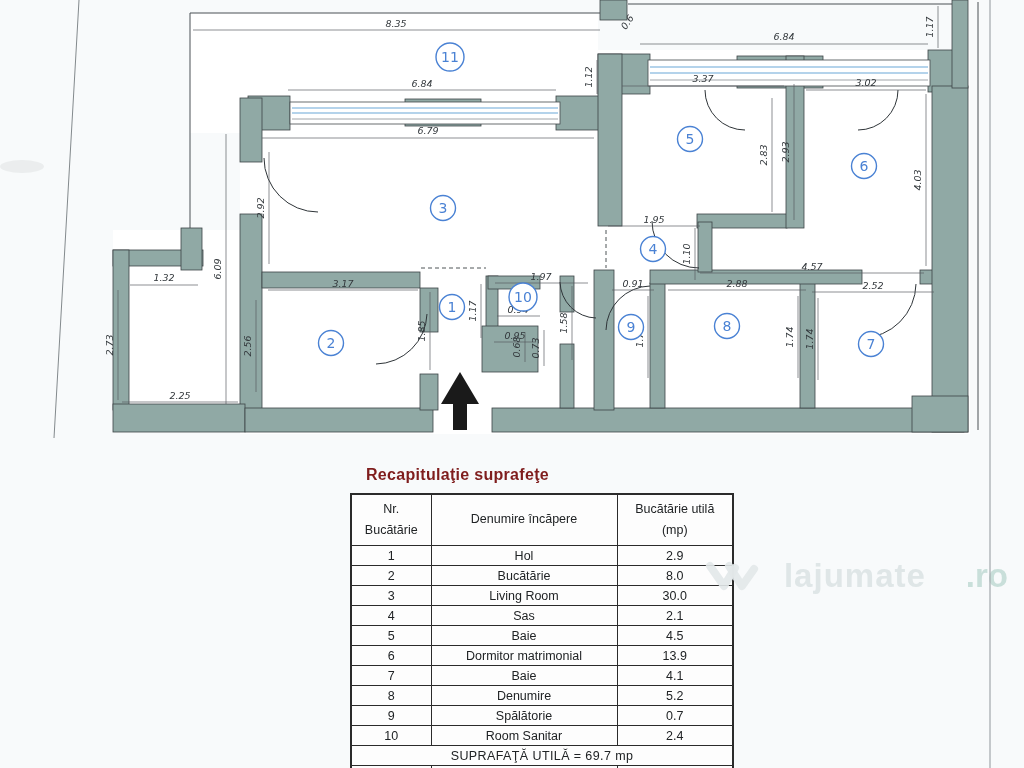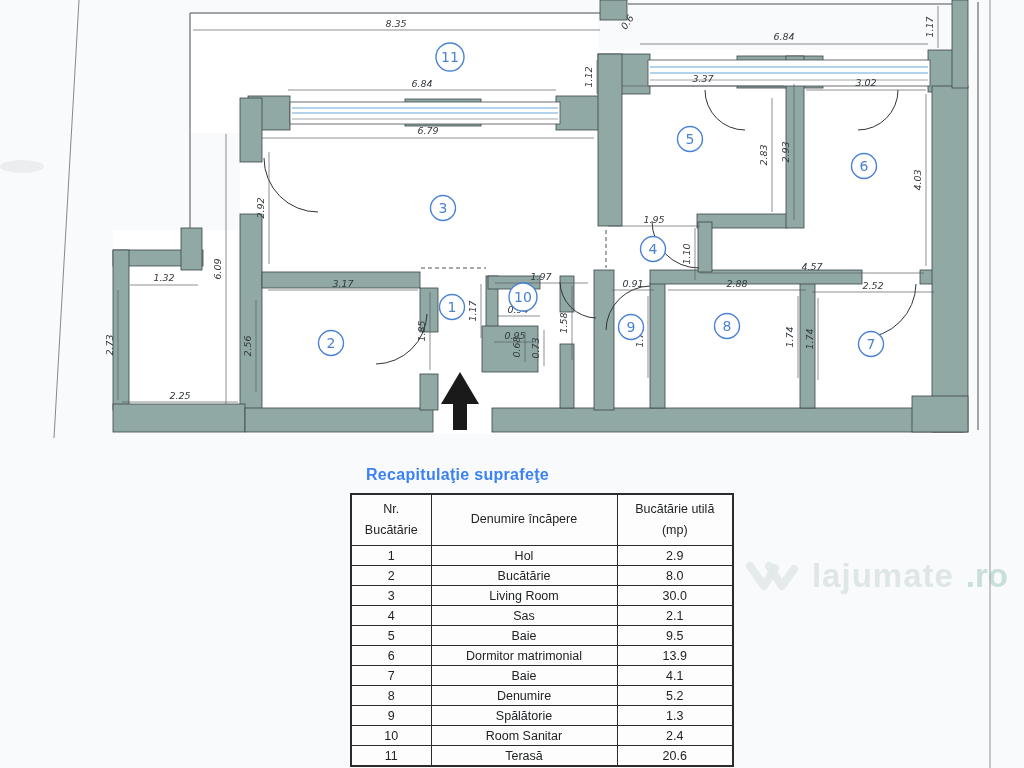--- a/index.html
+++ b/index.html
@@ -16,31 +16,31 @@
   .winband{fill:#ffffff;stroke:#444a4d;stroke-width:.8;}
   .winblue{stroke:#6aa7d8;stroke-width:1.2;fill:none;}
   .wingray{stroke:#8a9095;stroke-width:.8;fill:none;}
   text.dim{font:italic 9.5px "DejaVu Sans",sans-serif;fill:#33383c;text-anchor:middle;}
   circle.room{fill:#ffffff;stroke:#4a82d4;stroke-width:1.4;}
   text.room-num{font:14px "DejaVu Sans",sans-serif;fill:#4a82d4;text-anchor:middle;}
   .smudge{position:absolute;left:0;top:160px;width:44px;height:13px;background:#e7eaeb;
     border-radius:50%;opacity:.8;}
   .scan-line{position:absolute;left:989px;top:0;width:2px;height:768px;background:#a8aeb1;opacity:.65;}
   .table-block{position:absolute;left:350px;top:466px;width:384px;color:#1c1f22;}
-  .table-title{font-size:16px;font-weight:600;letter-spacing:.3px;margin:0 0 9px 16px;color:#3b82f6;}
+  .table-title{font-size:16px;font-weight:600;letter-spacing:.3px;margin:0 0 9px 16px;color:#7f1d1d;}
   table.areas{border-collapse:collapse;width:100%;border:2px solid #2b2b2b;background:#fdfdfd;}
   table.areas th, table.areas td{border:1.5px solid #2b2b2b;text-align:center;
     font-size:12.5px;padding:1px 3px;color:#202325;}
   table.areas th{font-weight:400;height:48px;line-height:1.7;}
   table.areas td{height:17px;}
   table.areas col.c1{width:80px;} table.areas col.c2{width:186px;} table.areas col.c3{width:116px;}
   td.total{font-size:14px;height:22px;letter-spacing:.4px;font-weight:500;}
-  .watermark{position:absolute;right:16px;bottom:4px;display:flex;align-items:center;gap:12px;}
+  .watermark{position:absolute;right:16px;bottom:4px;display:flex;align-items:center;gap:24px;}
   .watermark .wm-text{font-size:33px;font-weight:bold;color:#dfe6e7;letter-spacing:1px;}
-  .watermark .wm-tld{font-size:33px;font-weight:bold;color:#c9dfda;}
+  .watermark .wm-tld{font-size:33px;font-weight:bold;color:#c9dfda;margin-left:16px;}
 </style>
 </head>
 <body>
 
 <div class="page">
 
   <div class="smudge"></div>
 
   <svg id="plan" width="1024" height="462" viewBox="0 0 1024 462">
 
@@ -230,46 +230,49 @@
             <td>30.0</td>
           </tr>
           <tr>
             <td>4</td>
             <td>Sas</td>
             <td>2.1</td>
           </tr>
           <tr>
             <td>5</td>
             <td>Baie</td>
-            <td>9.5</td>
+            <td>4.5</td>
           </tr>
           <tr>
             <td>6</td>
             <td>Dormitor matrimonial</td>
             <td>13.9</td>
           </tr>
           <tr>
             <td>7</td>
             <td>Baie</td>
             <td>4.1</td>
           </tr>
           <tr>
             <td>8</td>
             <td>Denumire</td>
             <td>5.2</td>
           </tr>
           <tr>
             <td>9</td>
             <td>Spălătorie</td>
-            <td>1.3</td>
+            <td>0.7</td>
           </tr>
           <tr>
             <td>10</td>
             <td>Room Sanitar</td>
             <td>2.4</td>
+          </tr>
+          <tr>
+            <td colspan="3" class="total">SUPRAFAŢĂ UTILĂ = 69.7 mp</td>
           </tr>
           <tr>
             <td>11</td>
             <td>Terasă</td>
             <td>20.6</td>
           </tr>
         </tbody>
     </table>
   </div>
 

